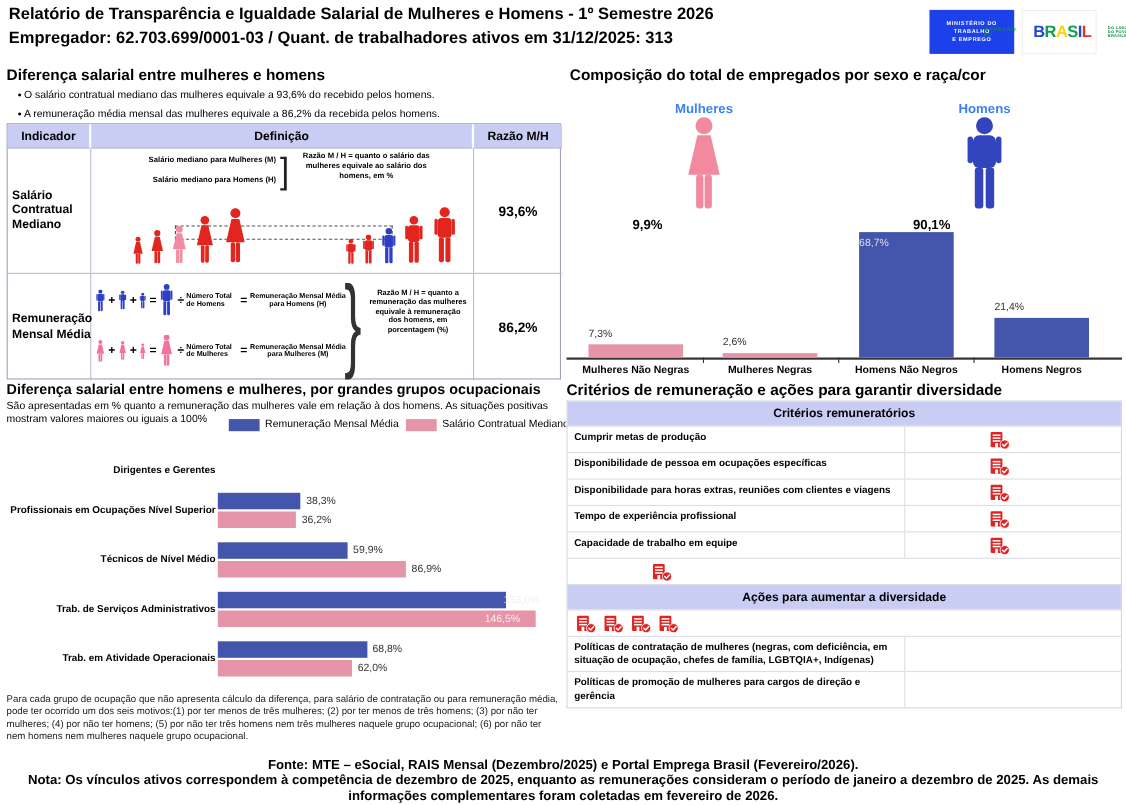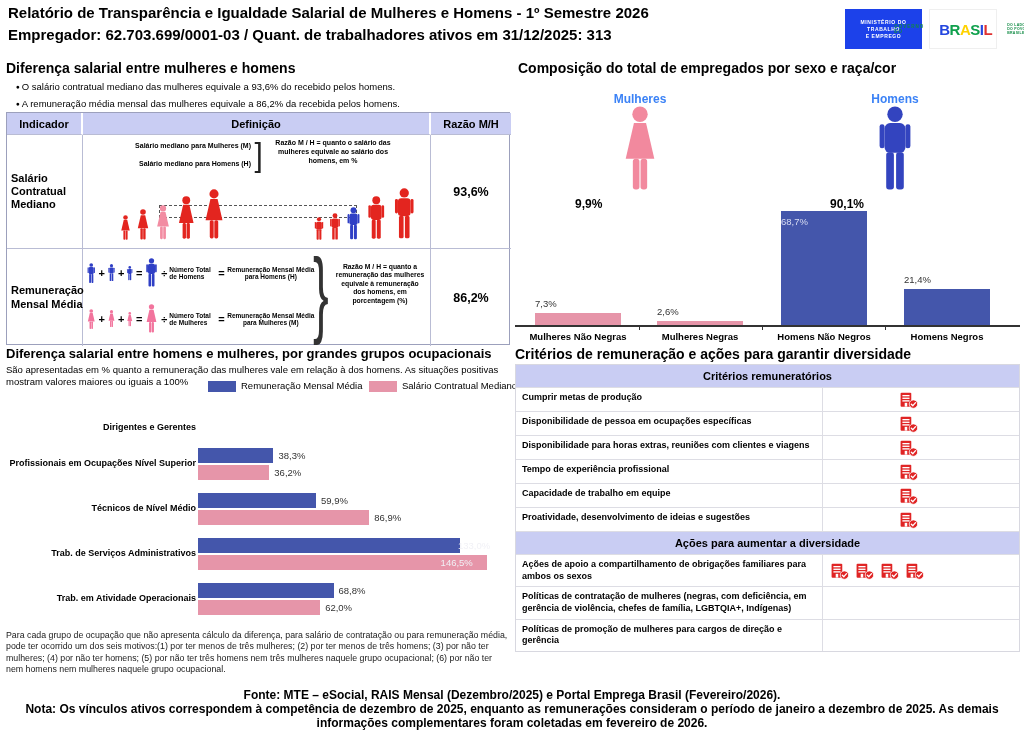--- a/index.html
+++ b/index.html
@@ -323,49 +323,47 @@
       </div>
       <div class="crit-row">
         <div class="crit-label">Capacidade de trabalho em equipe</div>
         <div class="crit-icons">
           <svg class="crit-ico" viewBox="0 0 24 24">
             <use href="#sym-building"></use>
           </svg>
         </div>
       </div>
       <div class="crit-row">
-        <div class="crit-label">Proatividade, desenvolvimento de ideias e sugestões</div>
         <div class="crit-icons">
           <svg class="crit-ico" viewBox="0 0 24 24">
             <use href="#sym-building"></use>
           </svg>
         </div>
       </div>
     </div>
   <div class="crit-head" style="border-top:1px solid #DDDDE4">Ações para aumentar a diversidade</div>
   <div>
       <div class="crit-row">
-        <div class="crit-label">Ações de apoio a compartilhamento de obrigações familiares para ambos os sexos</div>
         <div class="crit-icons multi">
           <svg class="crit-ico" viewBox="0 0 24 24">
             <use href="#sym-building"></use>
           </svg>
           <svg class="crit-ico" viewBox="0 0 24 24">
             <use href="#sym-building"></use>
           </svg>
           <svg class="crit-ico" viewBox="0 0 24 24">
             <use href="#sym-building"></use>
           </svg>
           <svg class="crit-ico" viewBox="0 0 24 24">
             <use href="#sym-building"></use>
           </svg>
         </div>
       </div>
       <div class="crit-row">
-        <div class="crit-label">Políticas de contratação de mulheres (negras, com deficiência, em gerência de violência, chefes de família, LGBTQIA+, Indígenas)</div>
+        <div class="crit-label">Políticas de contratação de mulheres (negras, com deficiência, em situação de ocupação, chefes de família, LGBTQIA+, Indígenas)</div>
         <div class="crit-icons"></div>
       </div>
       <div class="crit-row">
         <div class="crit-label">Políticas de promoção de mulheres para cargos de direção e gerência</div>
         <div class="crit-icons"></div>
       </div>
     </div>
 </div>
 
 <div class="abs f-fonte">Fonte: MTE – eSocial, RAIS Mensal (Dezembro/2025) e Portal Emprega Brasil (Fevereiro/2026).</div>

